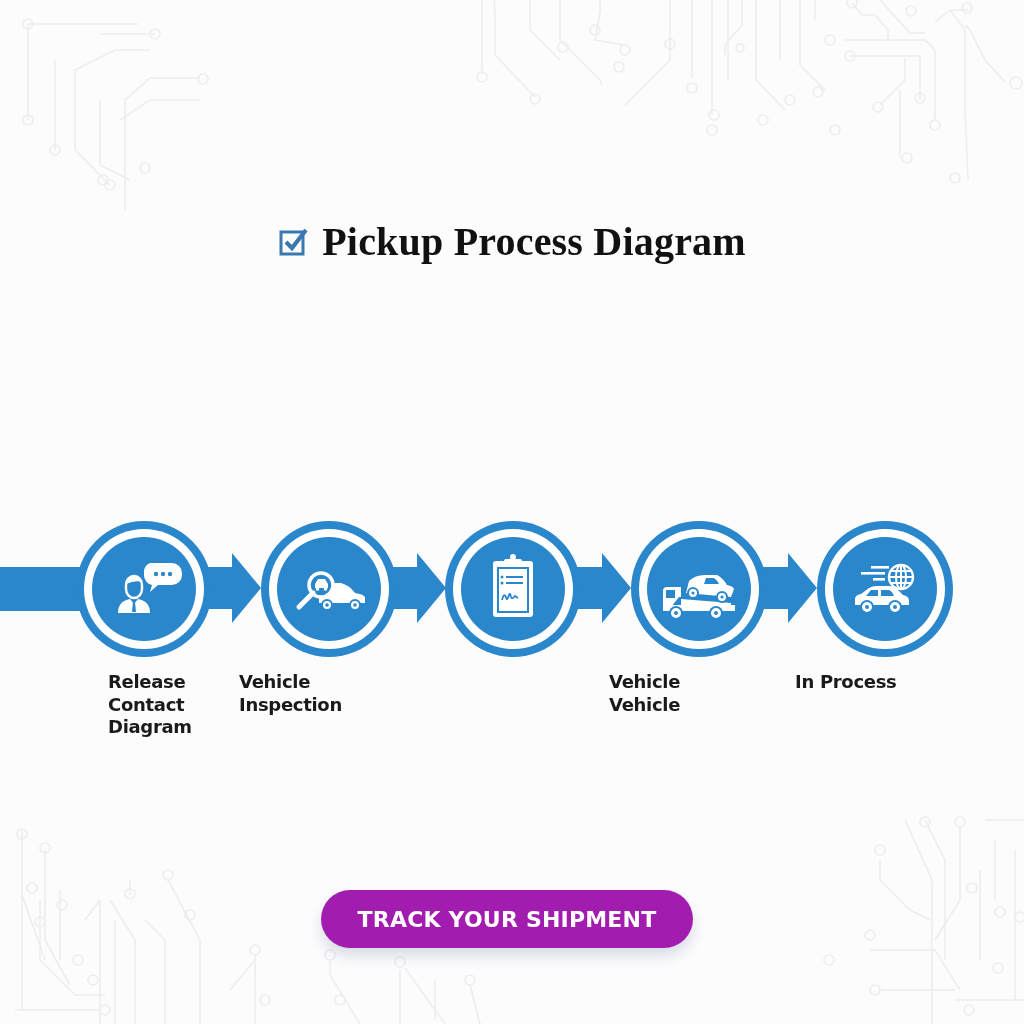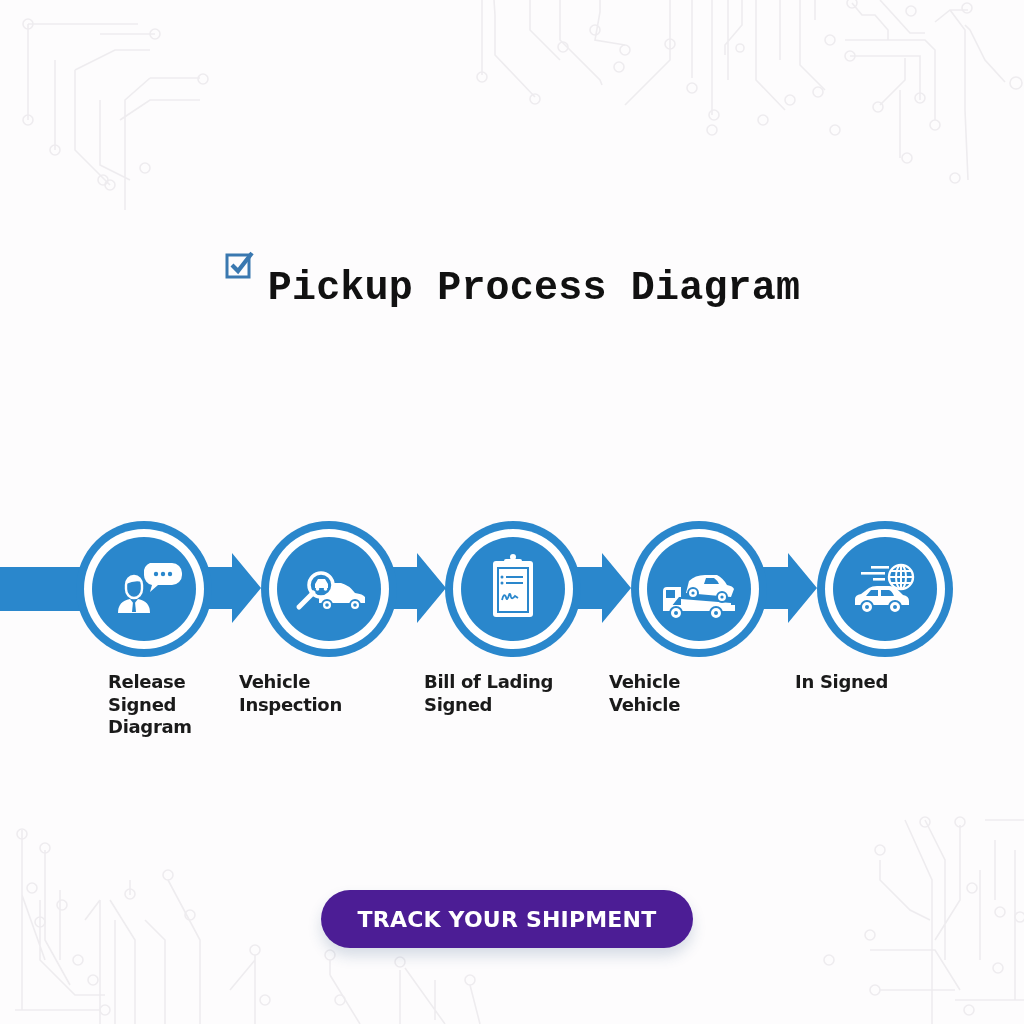--- a/index.html
+++ b/index.html
@@ -9,22 +9,21 @@
     font-family: "Liberation Sans", "DejaVu Sans", sans-serif;
   }
   .bg-circuit { position: absolute; left: 0; top: 0; width: 1024px; height: 1024px; pointer-events: none; }
   .title-wrap {
     position: absolute; top: 218px; left: 0; width: 1024px;
     display: flex; justify-content: center; align-items: center; gap: 12px;
   }
   .title-icon { width: 32px; height: 32px; display: block; }
   .title {
     font-size: 40px; font-weight: bold; color: #111111; letter-spacing: 0.2px;
-    font-family: Liberation Mono, monospace;
-    margin-top: 48px;
+    font-family: Liberation Serif, serif;
   }
   .flow { position: absolute; left: 0; top: 0; width: 1024px; height: 1024px; margin-top: 37px; }
   .band {
     position: absolute; left: 0; top: 530px; width: 90px; height: 44px; background: #2a87cc;
   }
   .connector { position: absolute; top: 516px; width: 58px; height: 70px; }
   .node {
     position: absolute; width: 136px; height: 136px; border-radius: 50%;
     background: #2a87cc; box-sizing: border-box;
   }
@@ -39,21 +38,21 @@
   .node svg { width: 80px; height: 80px; display: block; }
   .label {
     position: absolute; top: 634px; width: 180px; text-align: left;
     font-size: 18px; line-height: 22.5px; font-weight: bold; color: #1a1a1a;
     font-family: "DejaVu Sans", sans-serif; letter-spacing: -0.3px;
   }
   .label span { display: block; }
   .label.left { text-align: left; }
   .cta {
     position: absolute; left: 321px; top: 890px; width: 372px; height: 58px;
-    border-radius: 29px; background: #4c1d95; border: none; cursor: pointer;
+    border-radius: 29px; background: #a21caf; border: none; cursor: pointer;
     color: #ffffff; font-weight: bold; font-size: 22px; letter-spacing: 0.2px;
     font-family: "DejaVu Sans", sans-serif;
     box-shadow: 0 8px 14px rgba(40, 80, 120, 0.18);
     display: flex; align-items: center; justify-content: center;
   }
 </style>
 </head>
 <body>
 
 <svg class="bg-circuit" viewBox="0 0 1024 1024" fill="none" stroke="#eeecef" stroke-width="1.6">
@@ -166,21 +165,21 @@
           <circle cx="66" cy="25" r="2.2" fill="#2a87cc"></circle>
         <path d="M22 36 a8 9 0 0 1 16 0 v4 a8 9 0 0 1 -16 0 z" fill="none" stroke="#ffffff" stroke-width="2.4"></path>
         <path d="M22 35 q3 -8 8 -8 q6 0 8 6 q-7 -2 -16 2 z" fill="#ffffff"></path>
         <path d="M14 64 q0 -12 12 -14 l4 5 l4 -5 q12 2 12 14 z" fill="#ffffff"></path>
         <path d="M29 53 h2 l1 10 h-4 z" fill="#2a87cc"></path>
       </svg>
     </div>
   </div>
   <div class="label left" style="left:108px">
     <span>Release</span>
-    <span>Signed</span>
+    <span>Contact</span>
     <span>Diagram</span>
   </div>
 
   <div class="node" style="left:261px; top:484px">
     <div class="gap"></div>
     <div class="disc">
       <svg viewBox="0 0 80 80">
         <path d="M30 44 q4 -8 12 -10 h10 q8 2 14 10 q8 1 10 4 v6 h-46 z" fill="#ffffff"></path>
         <circle cx="38" cy="56" r="5" fill="#ffffff" stroke="#2a87cc" stroke-width="2"></circle>
         <circle cx="66" cy="56" r="5" fill="#ffffff" stroke="#2a87cc" stroke-width="2"></circle>
@@ -208,24 +207,20 @@
         <rect x="26" y="20" width="28" height="42" fill="#ffffff"></rect>
         <rect x="31" y="10" width="18" height="8" rx="2" fill="#ffffff"></rect>
         <circle cx="40" cy="8" r="3" fill="#ffffff"></circle>
         <circle cx="29" cy="28" r="1.5" fill="#2a87cc"></circle>
           <rect x="33" y="27" width="17" height="2" fill="#2a87cc"></rect>
         <circle cx="29" cy="34" r="1.5" fill="#2a87cc"></circle>
           <rect x="33" y="33" width="17" height="2" fill="#2a87cc"></rect>
         <path d="M29 51 q2 -8 4 -3 q1 5 3 -2 q1 -3 2 2 q1 3 4 -1 l3 2" fill="none" stroke="#2a87cc" stroke-width="1.8"></path>
       </svg>
     </div>
-  </div>
-  <div class="label" style="left:424px">
-    <span>Bill of Lading</span>
-    <span>Signed</span>
   </div>
 
   <div class="node" style="left:631px; top:484px">
     <div class="gap"></div>
     <div class="disc">
       <svg viewBox="0 0 80 80">
         <path d="M4 60 v-18 q0 -4 4 -4 h14 v10 h-2 l-8 10 z" fill="#ffffff"></path>
         <rect x="7" y="41" width="9" height="8" fill="#2a87cc"></rect>
         <path d="M4 56 h72 v6 h-72 z" fill="#ffffff"></path>
         <path d="M22 50 l50 4 v4 h-50 z" fill="#ffffff"></path>
@@ -260,17 +255,17 @@
         <path d="M10 56 v-6 q0 -4 6 -5 l8 -6 q3 -2 8 -2 h12 q5 0 8 3 l6 6 q6 1 6 6 v4 z" fill="#ffffff"></path>
         <path d="M26 41 h7 v6 h-12 z M36 41 h8 q3 1 5 6 h-13 z" fill="#2a87cc"></path>
         <circle cx="22" cy="58" r="6" fill="#ffffff" stroke="#2a87cc" stroke-width="2"></circle>
           <circle cx="22" cy="58" r="2" fill="#2a87cc"></circle>
         <circle cx="50" cy="58" r="6" fill="#ffffff" stroke="#2a87cc" stroke-width="2"></circle>
           <circle cx="50" cy="58" r="2" fill="#2a87cc"></circle>
       </svg>
     </div>
   </div>
   <div class="label" style="left:795px">
-    <span>In Signed</span>
+    <span>In Process</span>
   </div>
 </div>
 
 <button class="cta">TRACK YOUR SHIPMENT</button>
 
 </body></html>

